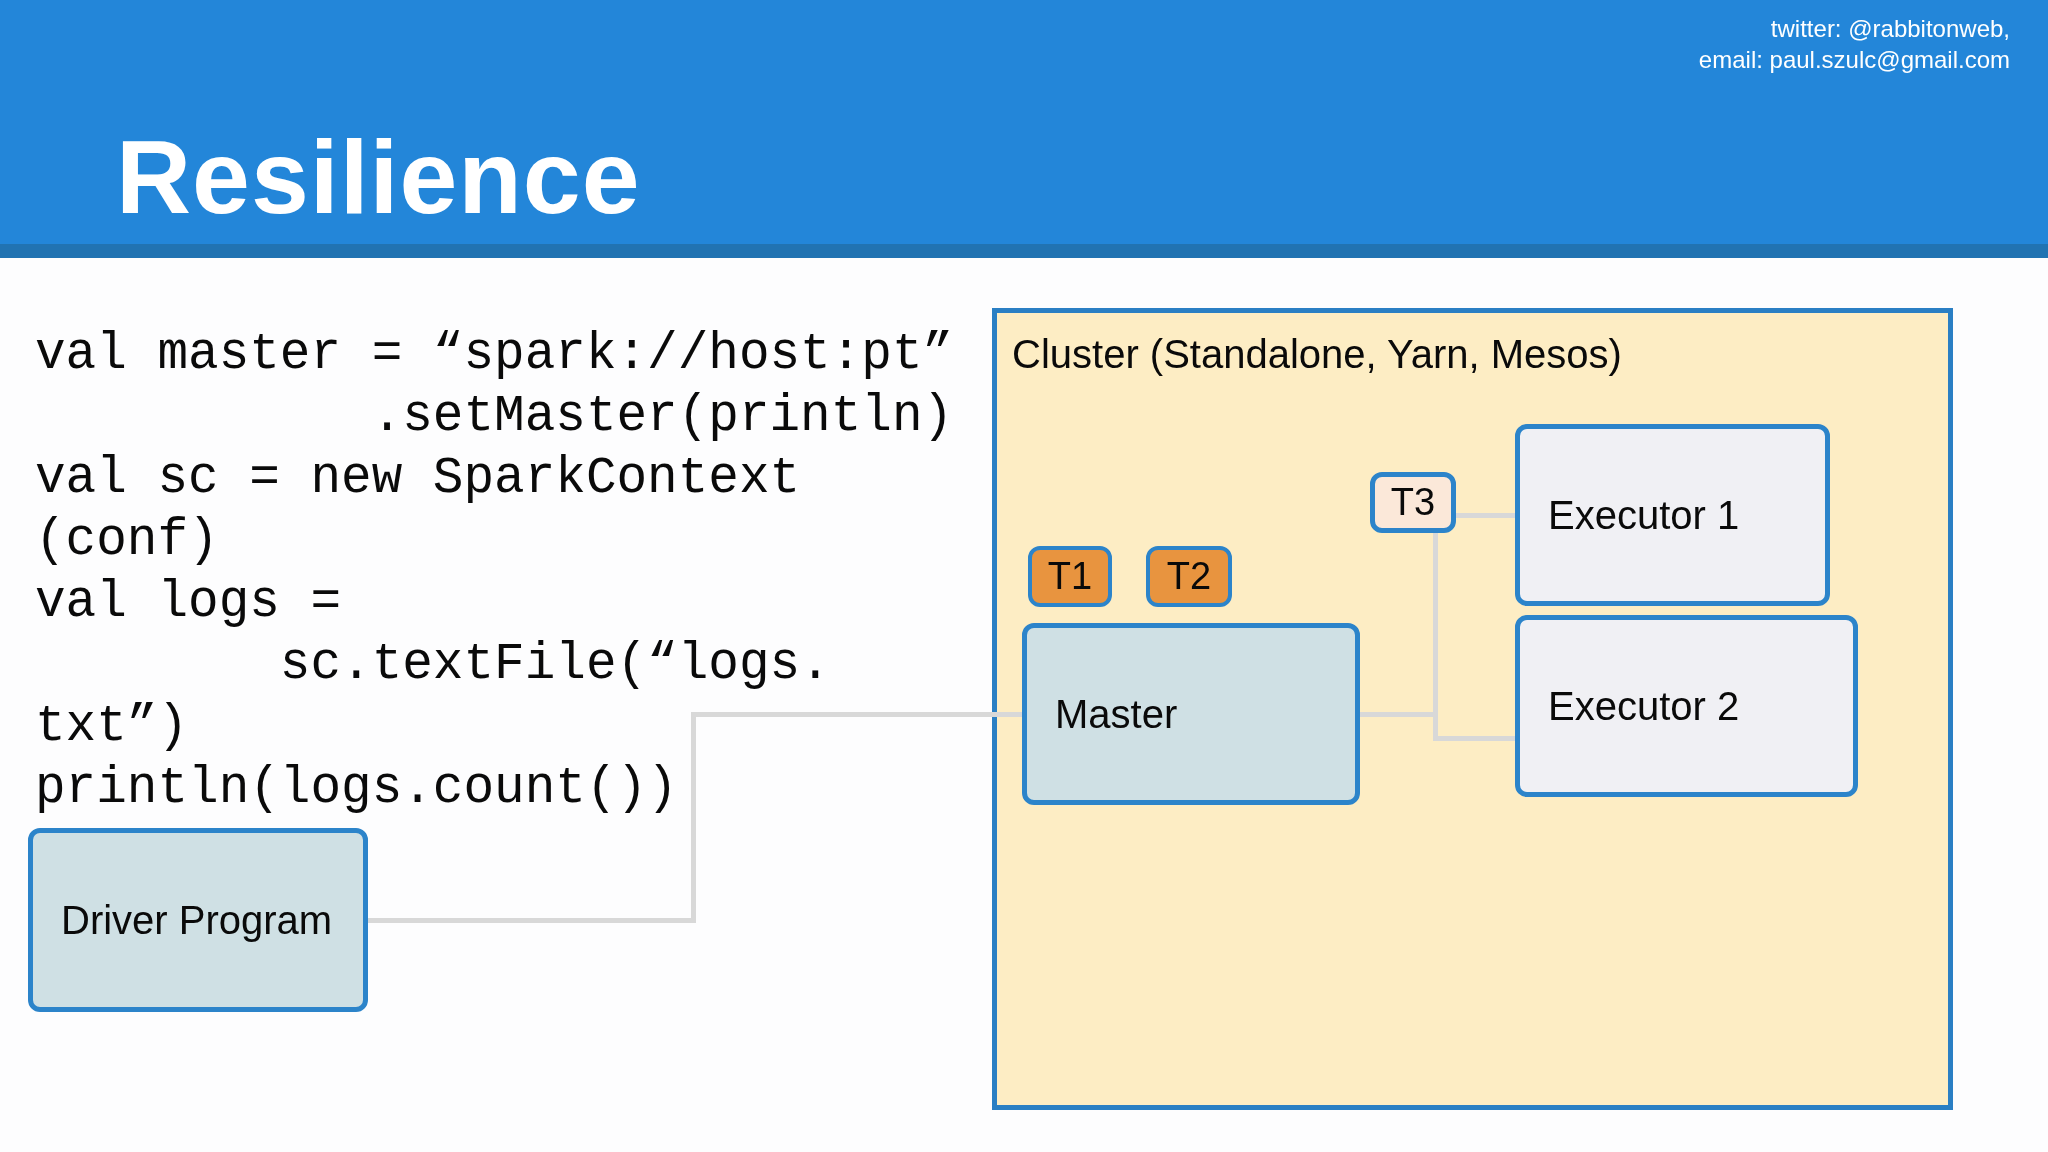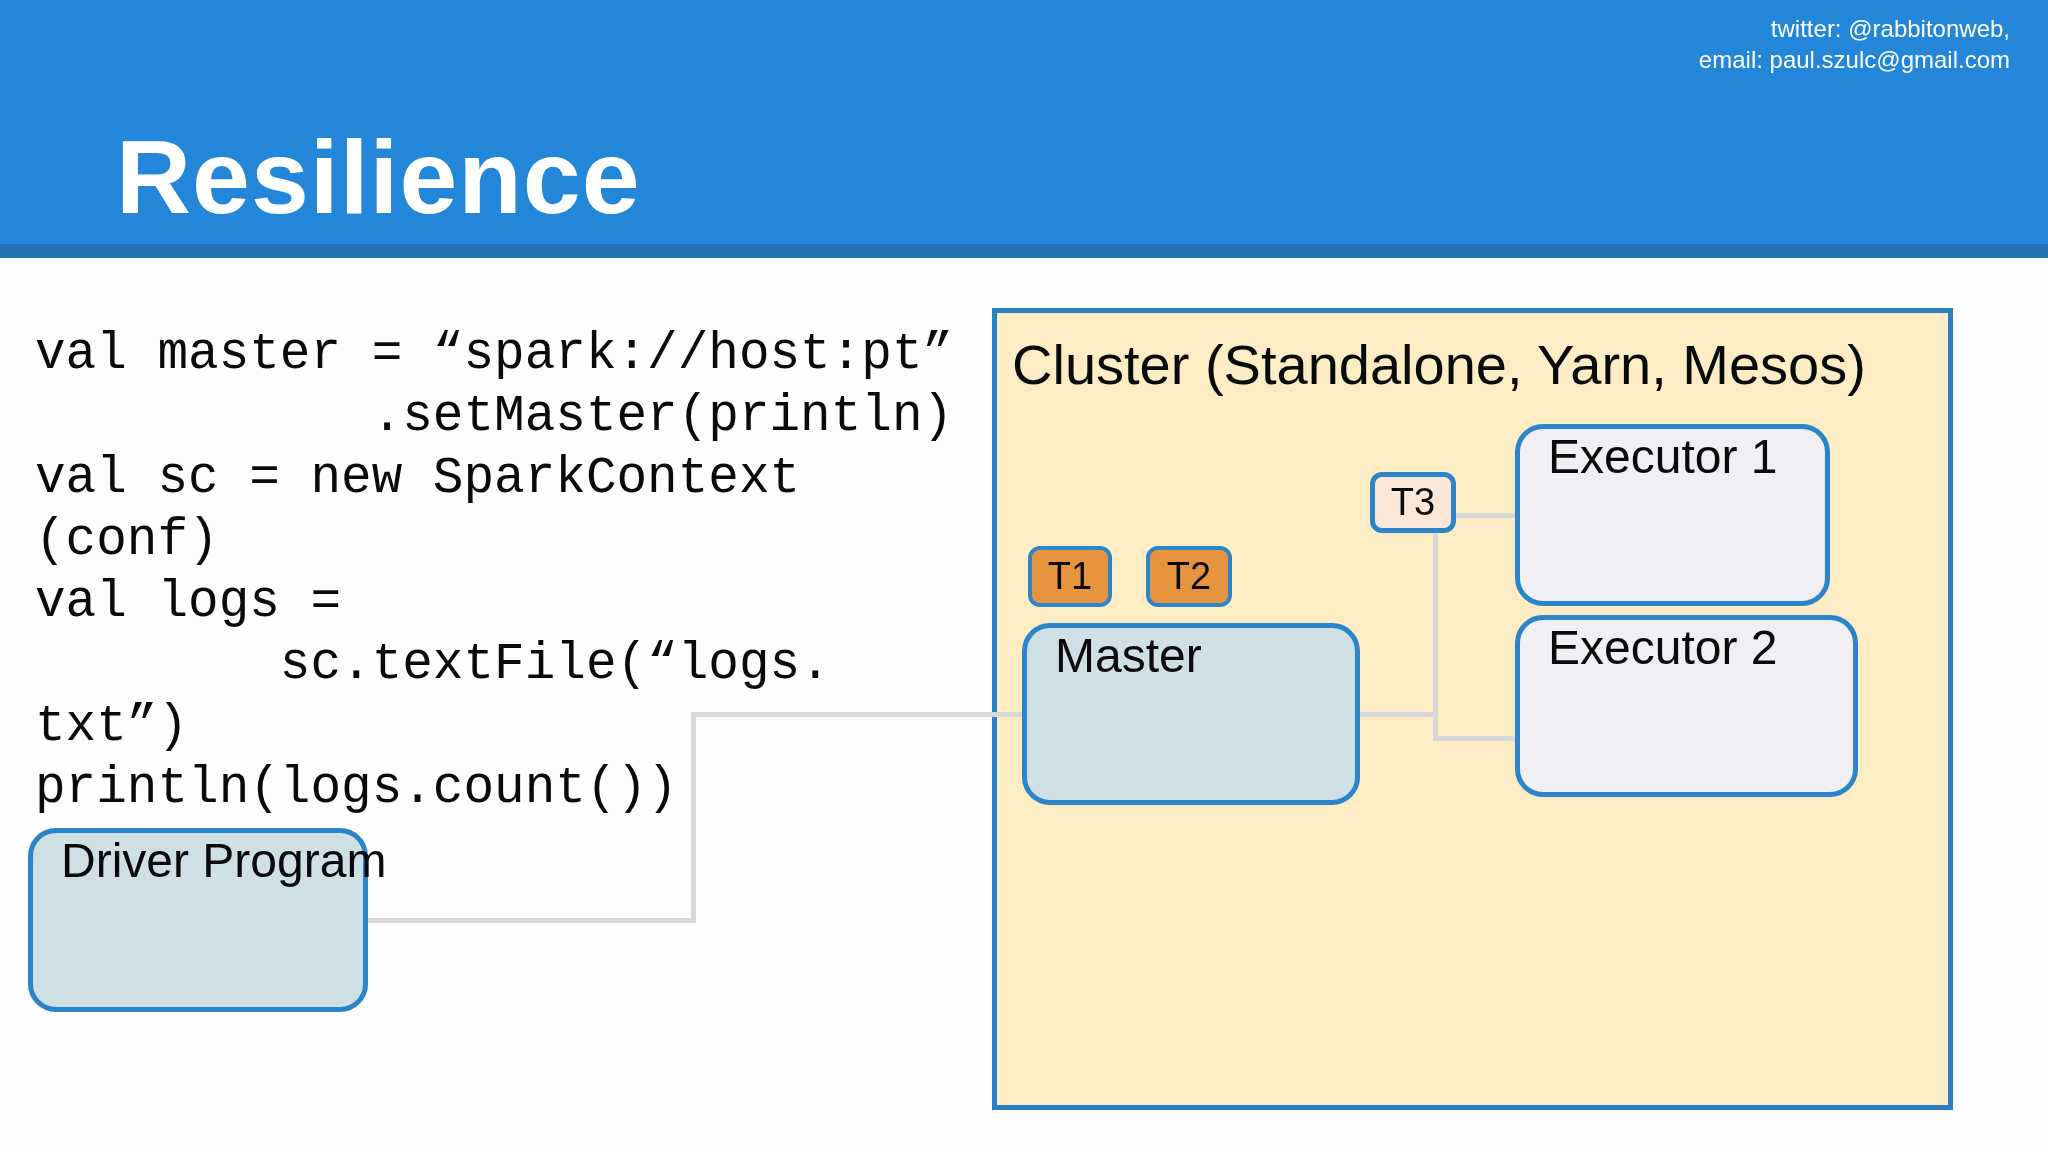--- a/index.html
+++ b/index.html
@@ -19,29 +19,29 @@
     color:var(--text_white,#ffffff); font-size:24px; line-height:31px; z-index:6; }
   
   .code-block { position:absolute; left:35px; top:324px; z-index:40;
     font-family:"Liberation Mono","DejaVu Sans Mono",monospace;
     font-size:51px; line-height:62px; color:var(--text_dark,#0a0a0a); }
   .code-line { white-space:pre; }
   
   .cluster-panel { position:absolute; left:992px; top:308px; width:961px; height:802px;
     box-sizing:border-box; background:var(--panel_fill,#fdedc4);
     border:5px solid var(--panel_border,#2a7fc4); z-index:10; }
-  .cluster-title { position:absolute; left:1012px; top:332px; font-size:56px;
+  .cluster-title { position:absolute; left:1012px; top:332px; font-size:40px;
     color:var(--text_dark,#0a0a0a); z-index:12; }
   
   .connector { position:absolute; background:var(--connector_gray,#d8d8d8); z-index:20; }
   
-  .node { position:absolute; box-sizing:border-box; border-radius:28px;
+  .node { position:absolute; box-sizing:border-box; border-radius:12px;
     border:5px solid var(--node_blue_border,#2c84ca);
-    display:flex; z-index:30;
-    font-size:48px; color:var(--text_dark,#0a0a0a); }
+    display:flex; align-items:center; z-index:30;
+    font-size:40px; color:var(--text_dark,#0a0a0a); }
   .node .label { padding-left:28px; white-space:nowrap; }
   .driver-box, .master-box { background:var(--node_blue_fill,#cfe0e4); }
   .executor-box { background:var(--executor_fill,#f0f0f4); }
   .driver-box  { left:28px;  top:828px; width:340px; height:184px; }
   .master-box  { left:1022px; top:623px; width:338px; height:182px; }
   .executor1-box { left:1515px; top:424px; width:315px; height:182px; }
   .executor2-box { left:1515px; top:615px; width:343px; height:182px; }
   
   .task { position:absolute; box-sizing:border-box; border:4px solid var(--node_blue_border,#2c84ca);
     display:flex; align-items:center; justify-content:center; border-radius:12px;

